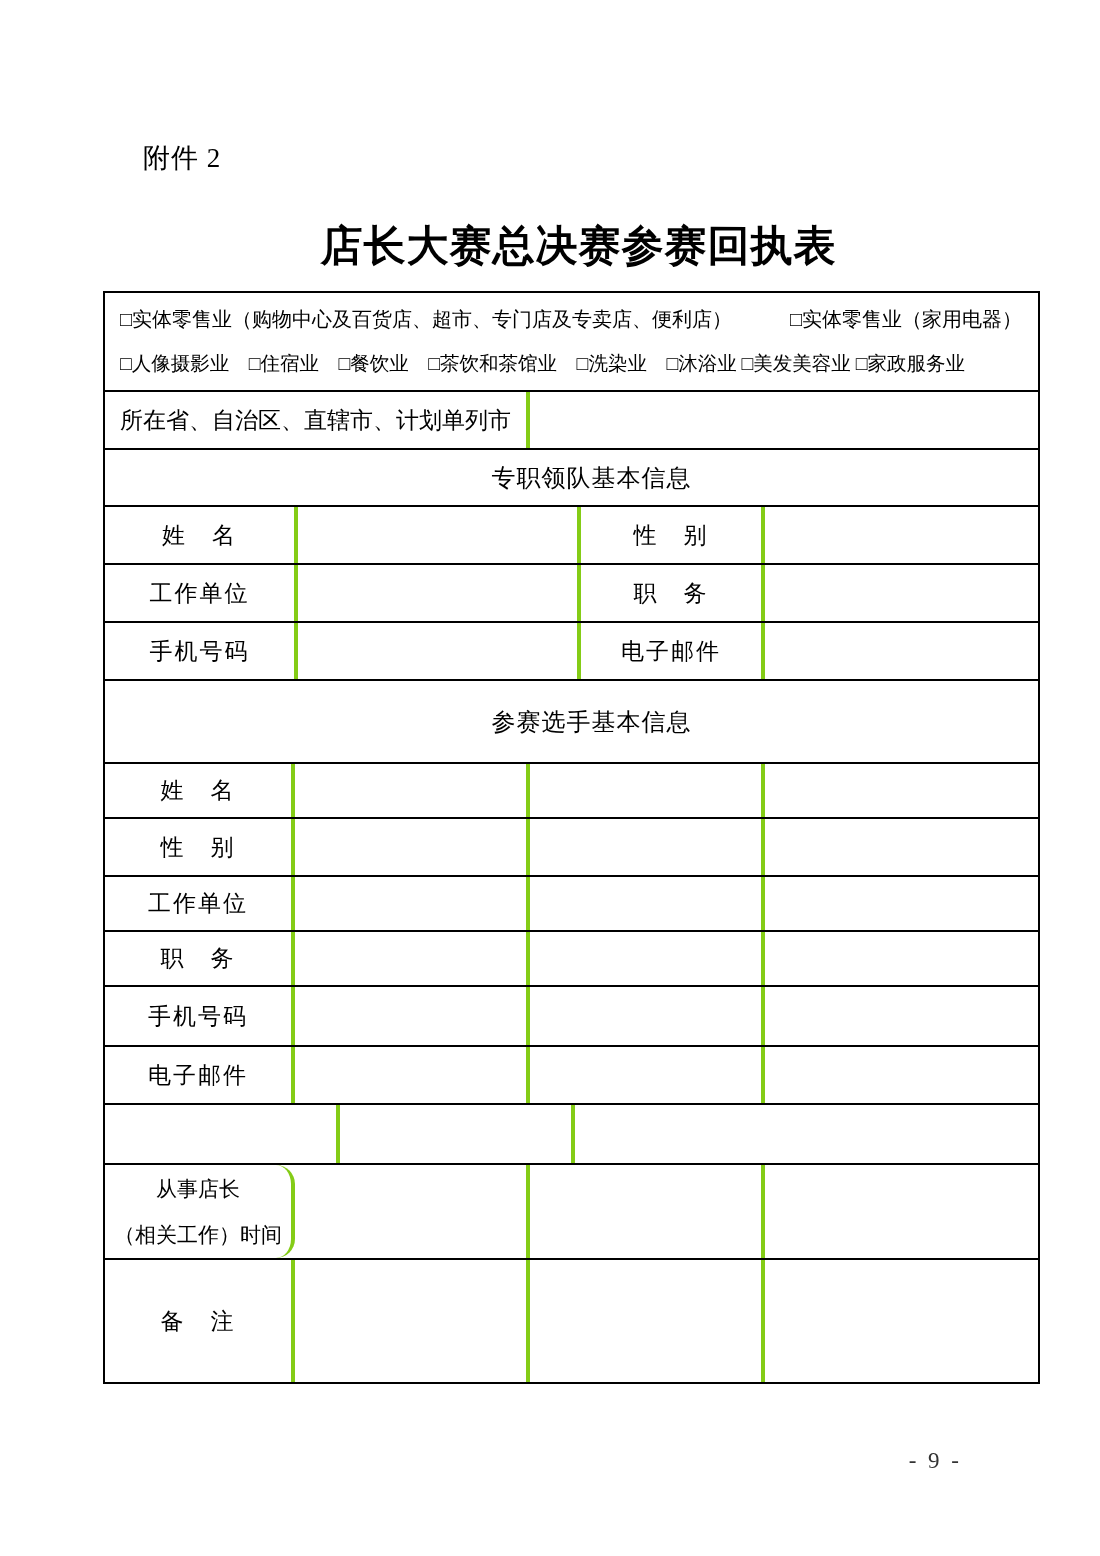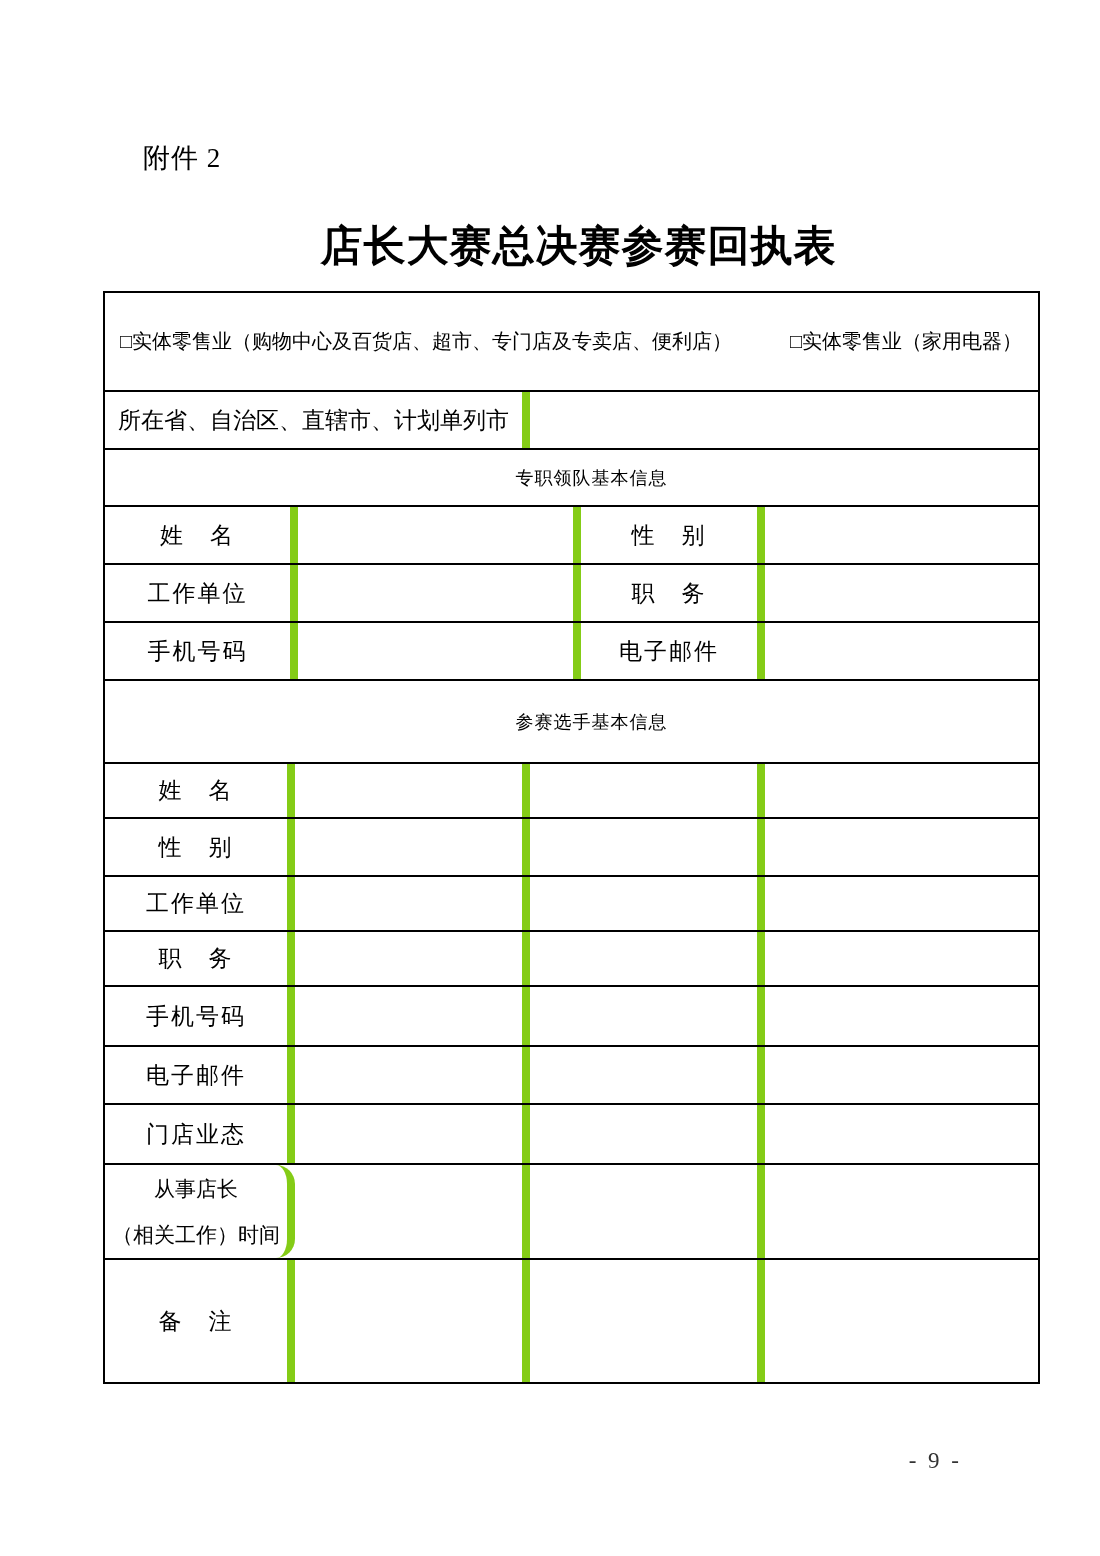--- a/index.html
+++ b/index.html
@@ -20,33 +20,33 @@
     text-align: center; font-size: 42px; font-weight: bold;
     letter-spacing: 1px; white-space: nowrap;
   }
   .form-table {
     position: absolute; left: 103px; top: 291px; width: 937px;
     border: 2px solid #000; background: #fff;
   }
   .row { display: flex; border-bottom: 2px solid #000; }
   .row.last { border-bottom: none; border-radius: 28px; }
   .cell {
-    border-right: 8px solid #84cc16;
+    border-right: 4px solid #84cc16;
     display: flex; align-items: center; justify-content: center;
     overflow: hidden;
   }
   .cell.endc { border-right: none; }
   .w190 { flex: 0 0 190px; } .w193 { flex: 0 0 193px; }
   .w235 { flex: 0 0 235px; } .w283 { flex: 0 0 283px; }
   .w184 { flex: 0 0 184px; } .w273 { flex: 0 0 273px; }
   .w425 { flex: 0 0 425px; } .w508 { flex: 0 0 508px; }
   .w933 { flex: 0 0 933px; }
   .lbl { font-size: 23px; letter-spacing: 2px; text-align: center; }
   .lbl.two-line { font-size: 21px; letter-spacing: 0; white-space: pre-line; line-height: 46px; border-radius: 19px; }
-  .hdr { font-size: 18px; letter-spacing: 1px; padding-left: 40px; }
+  .hdr { font-size: 24px; letter-spacing: 1px; padding-left: 40px; }
   .region-lbl { font-size: 23px; letter-spacing: 0; }
   .industry-cell {
     flex: 0 0 933px; border-right: none;
     display: flex; flex-direction: column; justify-content: space-around;
     align-items: stretch; padding: 4px 0;
   }
   .industry-line1 {
     display: flex; justify-content: space-between; align-items: center;
     padding: 0 16px 0 15px; font-size: 20px;
   }
@@ -66,20 +66,21 @@
 <h1 class="doc-title">店长大赛总决赛参赛回执表</h1>
 
 <div class="form-table">
 
   <div class="row" style="height:99px">
     <div class="cell industry-cell endc">
       <div class="industry-line1">
         <span>□实体零售业（购物中心及百货店、超市、专门店及专卖店、便利店）</span>
         <span>□实体零售业（家用电器）</span>
       </div>
+      <div class="industry-line2">□人像摄影业　□住宿业　□餐饮业　□茶饮和茶馆业　□洗染业　□沐浴业 □美发美容业 □家政服务业</div>
     </div>
   </div>
 
   <div class="row" style="height:58px">
     <div class="cell w425 region-lbl">所在省、自治区、直辖市、计划单列市</div>
     <div class="cell w508 endc"></div>
   </div>
 
   <div class="row" style="height:57px">
     <div class="cell w933 hdr endc">专职领队基本信息</div>
@@ -146,21 +147,20 @@
   </div>
 
   <div class="row" style="height:58px">
     <div class="cell w190 lbl">电子邮件</div>
     <div class="cell w235"></div>
     <div class="cell w235"></div>
     <div class="cell w273 endc"></div>
   </div>
 
   <div class="row" style="height:60px">
-    <div class="cell w190 lbl">门店业态</div>
     <div class="cell w235"></div>
     <div class="cell w235"></div>
     <div class="cell w273 endc"></div>
   </div>
 
   <div class="row" style="height:95px">
     <div class="cell w190 lbl two-line">从事店长
 （相关工作）时间</div>
     <div class="cell w235"></div>
     <div class="cell w235"></div>

